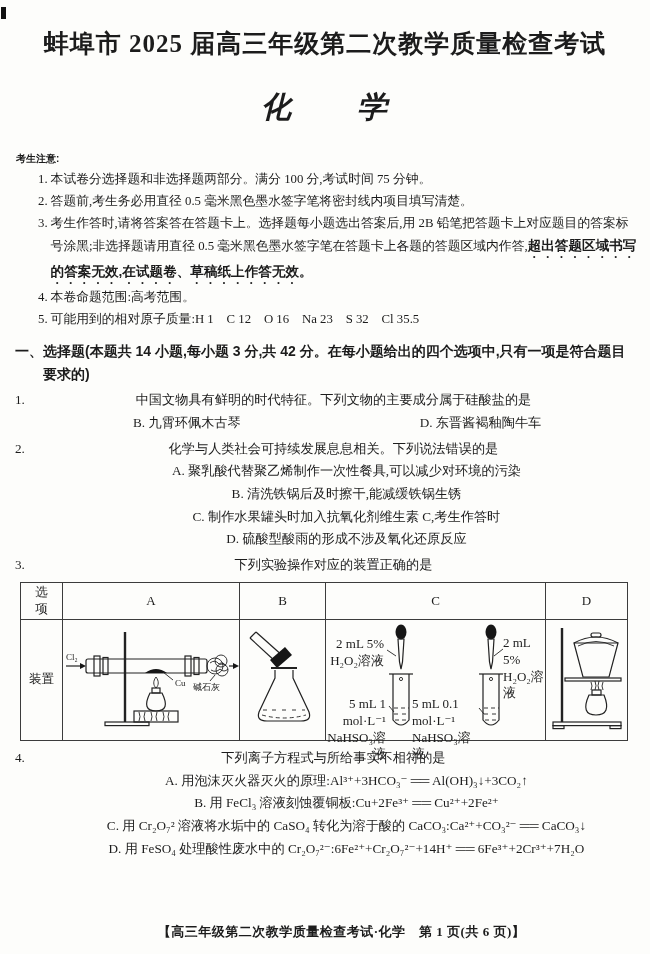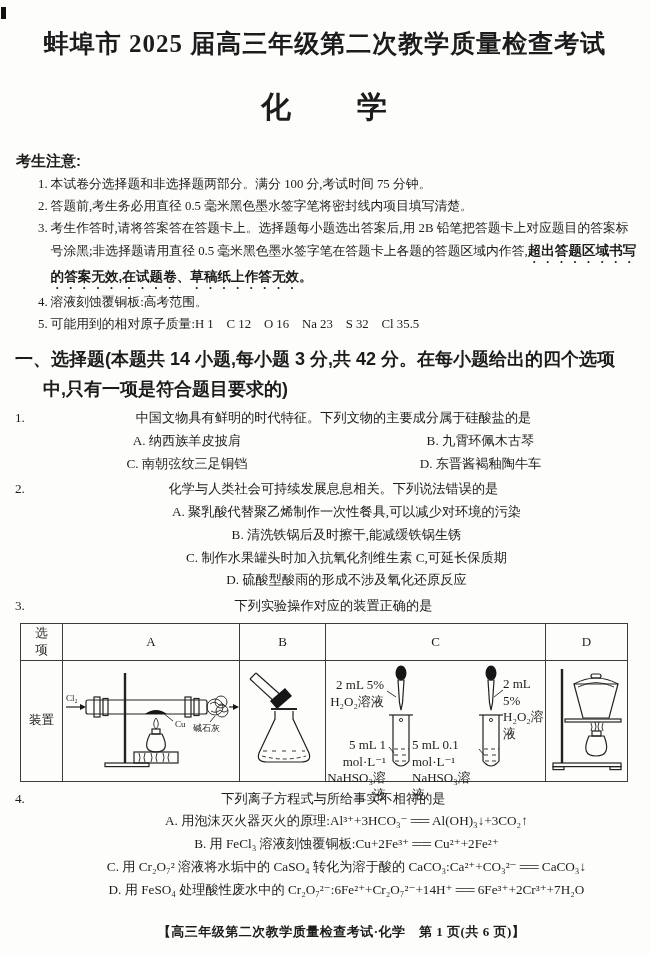--- a/index.html
+++ b/index.html
@@ -8,40 +8,40 @@
     background:#fdfdfb;color:#1c1c1c;
     font-family:"Liberation Serif","DejaVu Serif",serif;
   }
   .corner-mark{position:absolute;left:1px;top:7px;width:5px;height:12px;background:#111;}
   .title{
     margin:27px 10px 0;text-align:center;
     font-size:25px;font-weight:700;letter-spacing:1px;white-space:nowrap;
   }
   .subject{
     margin:27px 0 0;text-align:center;
-    font-size:30px;font-weight:700;letter-spacing:2px;
+    font-size:30px;font-weight:700;letter-spacing:2px;font-style:italic;
   }
   .notice{margin:24px 12px 0 16px;}
   .notice-heading{
     font-family:"Liberation Sans","DejaVu Sans",sans-serif;
-    font-weight:700;font-size:15px;margin-bottom:2px;
+    font-weight:700;font-size:10px;margin-bottom:2px;
   }
   .notice-item{display:flex;margin-left:22px;font-size:12.8px;line-height:1.72;}
   .notice-item .num{flex:none;margin-right:3px;}
   .notice-item .txt{flex:1;}
   strong.em{
     font-family:"Liberation Sans","DejaVu Sans",sans-serif;
     font-weight:700;font-size:13.6px;
     -webkit-text-emphasis:filled dot #222;-webkit-text-emphasis-position:under;
     text-emphasis:filled dot #222;text-emphasis-position:under right;
   }
   .section-heading{
     margin:10px 12px 0 15px;
     font-family:"Liberation Sans","DejaVu Sans",sans-serif;
-    font-weight:700;font-size:18px;line-height:1.65;
+    font-weight:700;font-size:14px;line-height:1.65;
     padding-left:28px;text-indent:-28px;
   }
   .question{display:flex;margin:3px 10px 0 15px;font-size:13.2px;line-height:1.72;}
   .qnum{flex:none;margin-right:2px;}
   .qbody{flex:1;text-align:center;}
   .opts{padding-left:26px;}
   .opts .opt{white-space:nowrap;}
   .opts.grid{display:grid;grid-template-columns:268px 1fr;}
   
   table.q3{border-collapse:collapse;margin:5px 0 0 20px;table-layout:fixed;}
@@ -82,51 +82,49 @@
   <div class="notice-item">
     <span class="num">2.</span>
     <div class="txt">答题前,考生务必用直径 0.5 毫米黑色墨水签字笔将密封线内项目填写清楚。</div>
   </div>
   <div class="notice-item">
     <span class="num">3.</span>
     <div class="txt"><span>考生作答时,请将答案答在答题卡上。选择题每小题选出答案后,用 2B 铅笔把答题卡上对应题目的答案标号涂黑;非选择题请用直径 0.5 毫米黑色墨水签字笔在答题卡上各题的答题区域内作答,</span><strong class="em">超出答题区域书写的答案无效,在试题卷、草稿纸上作答无效。</strong></div>
   </div>
   <div class="notice-item">
     <span class="num">4.</span>
-    <div class="txt">溶液刻蚀覆铜板:高考范围。</div>
+    <div class="txt">本卷命题范围:高考范围。</div>
   </div>
   <div class="notice-item">
     <span class="num">5.</span>
     <div class="txt">可能用到的相对原子质量:H 1　C 12　O 16　Na 23　S 32　Cl 35.5</div>
   </div>
 </div>
 
 <div class="section-heading">一、选择题(本题共 14 小题,每小题 3 分,共 42 分。在每小题给出的四个选项中,只有一项是符合题目要求的)</div>
 
 <div class="question">
   <span class="qnum">1.</span>
   <div class="qbody">
     <div class="stem">中国文物具有鲜明的时代特征。下列文物的主要成分属于硅酸盐的是</div>
     <div class="opts grid">
-      <div class="opt"><span>A.</span> <span>纳西族羊皮披肩</span></div>
       <div class="opt"><span>B.</span> <span>九霄环佩木古琴</span></div>
-      <div class="opt"><span>C.</span> <span>南朝弦纹三足铜铛</span></div>
       <div class="opt"><span>D.</span> <span>东晋酱褐釉陶牛车</span></div>
     </div>
   </div>
 </div>
 
 <div class="question">
   <span class="qnum">2.</span>
   <div class="qbody">
     <div class="stem">化学与人类社会可持续发展息息相关。下列说法错误的是</div>
     <div class="opts">
       <div class="opt"><span>A.</span> <span>聚乳酸代替聚乙烯制作一次性餐具,可以减少对环境的污染</span></div>
       <div class="opt"><span>B.</span> <span>清洗铁锅后及时擦干,能减缓铁锅生锈</span></div>
-      <div class="opt"><span>C.</span> <span>制作水果罐头时加入抗氧化剂维生素 C,可延长保质期</span></div>
+      <div class="opt"><span>C.</span> <span>制作水果罐头时加入抗氧化剂维生素 C,考生作答时</span></div>
       <div class="opt"><span>D.</span> <span>硫酸型酸雨的形成不涉及氧化还原反应</span></div>
     </div>
   </div>
 </div>
 
 <div class="question">
   <span class="qnum">3.</span>
   <div class="qbody">
     <div class="stem">下列实验操作对应的装置正确的是</div>
   </div>

